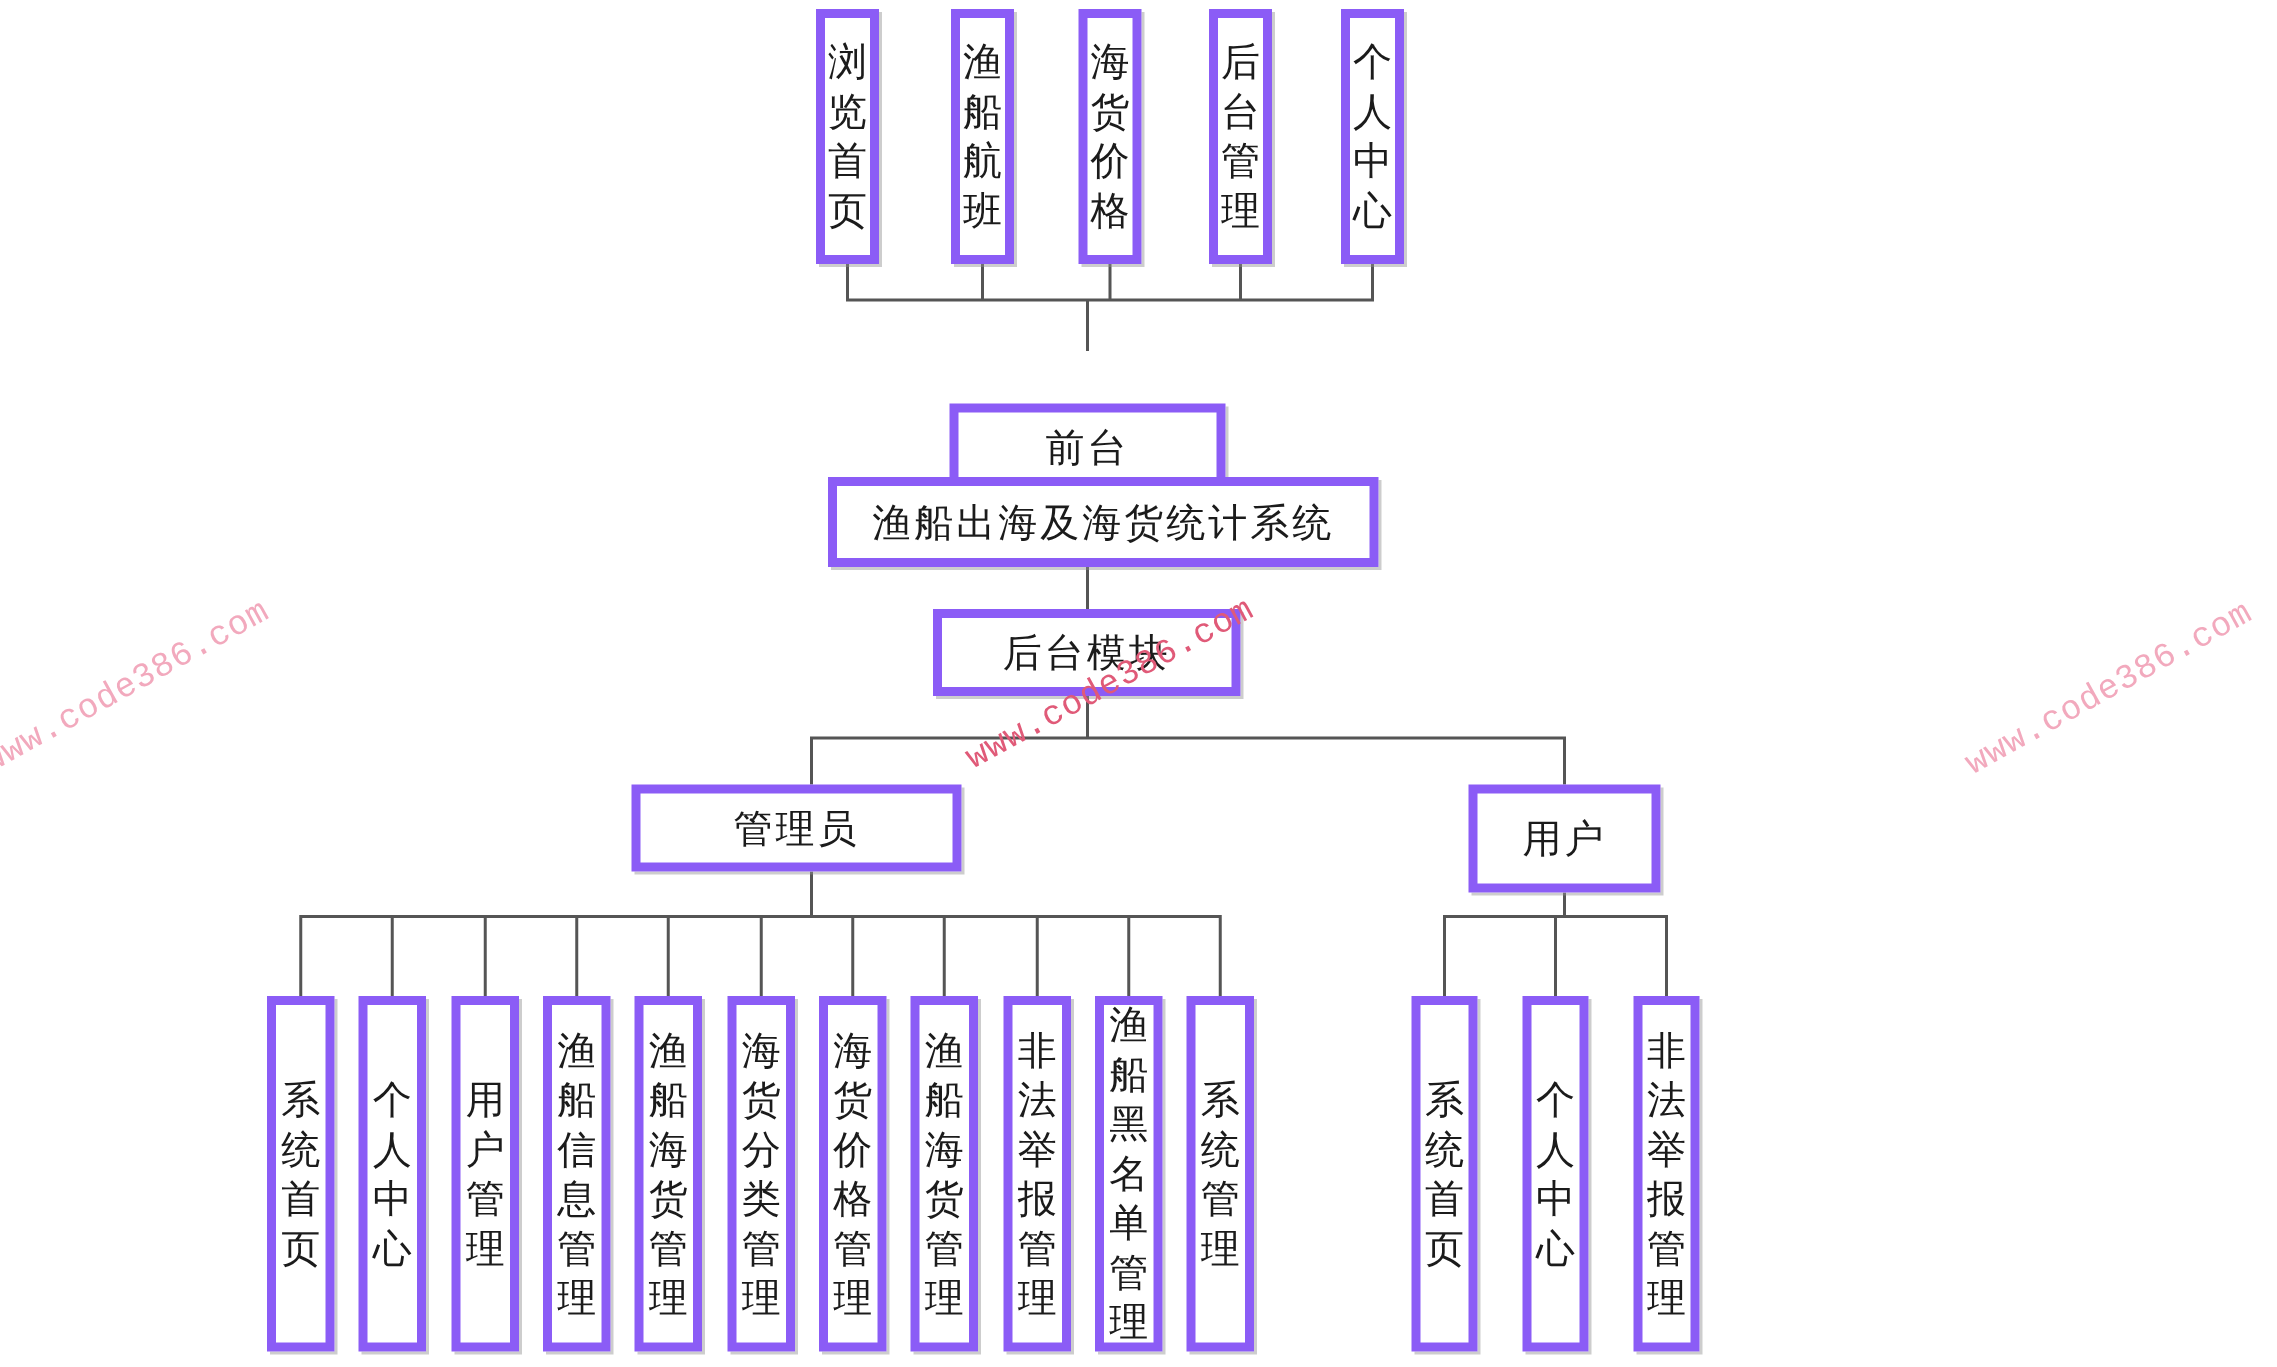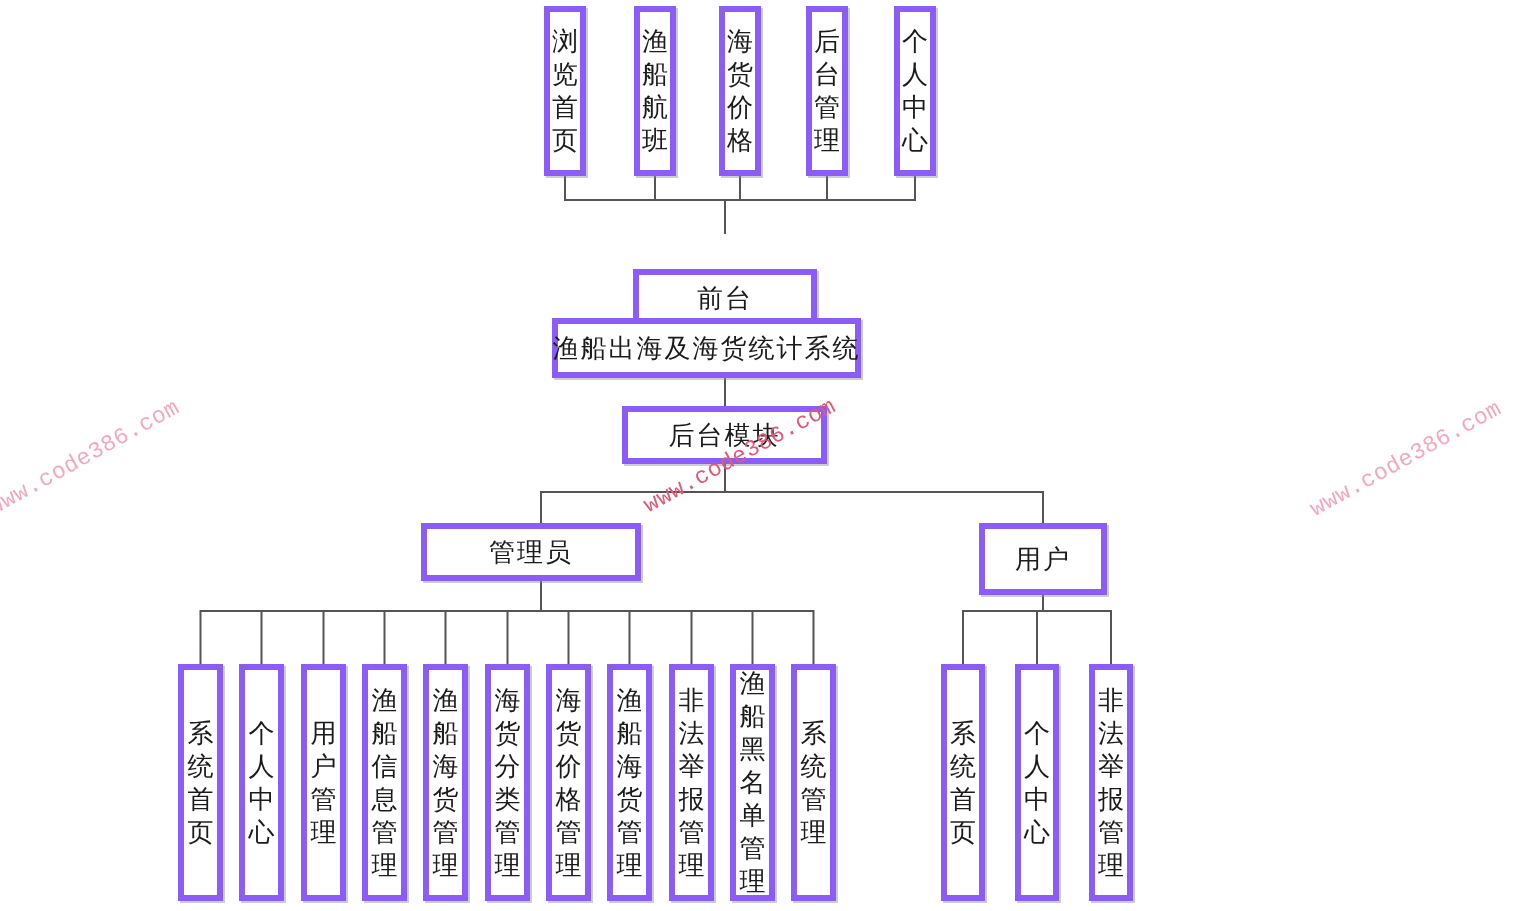--- a/index.html
+++ b/index.html
@@ -18,21 +18,21 @@
     text-align:center;word-break:break-all;white-space:normal;
   }
   .htext{font-size:26px;letter-spacing:2px;white-space:nowrap;}
   
   .top-node{top:6px;width:42px;height:170px;}
   
   .leaf-node{top:664px;width:45px;height:237px;}
   .leaf-node.user-leaf{width:44px;}
   
   .front-node{left:633px;top:233px;width:184px;height:58px;margin-top:36px;}
-  .root-node{left:552px;top:318px;width:309px;height:60px;}
+  .root-node{left:552px;top:318px;width:367px;height:60px;}
   .back-node{left:622px;top:406px;width:205px;height:58px;}
   .admin-node{left:421px;top:523px;width:220px;height:58px;}
   .user-node{left:979px;top:523px;width:128px;height:72px;}
   .wm{
     position:absolute;z-index:6;white-space:nowrap;
     font-family:"Liberation Mono","DejaVu Sans Mono",monospace;
     font-size:23px;letter-spacing:0.5px;
     transform:translate(-50%,-50%) rotate(-29deg);
   }
   .wm-left{left:84px;top:458px;}

